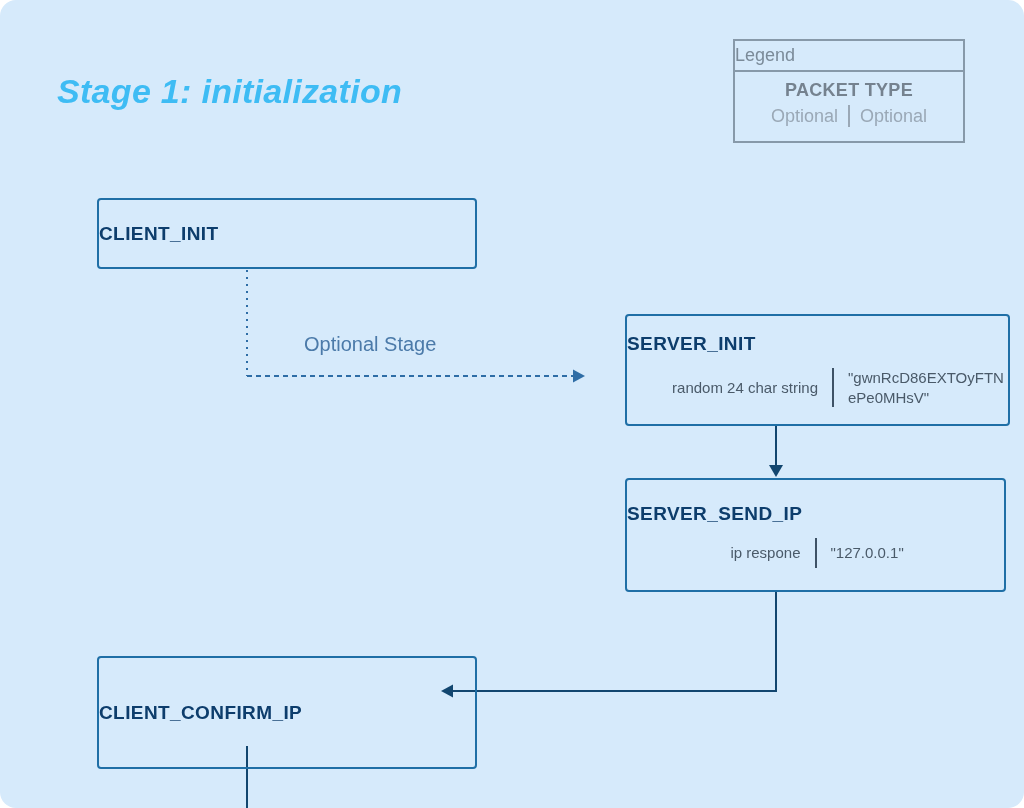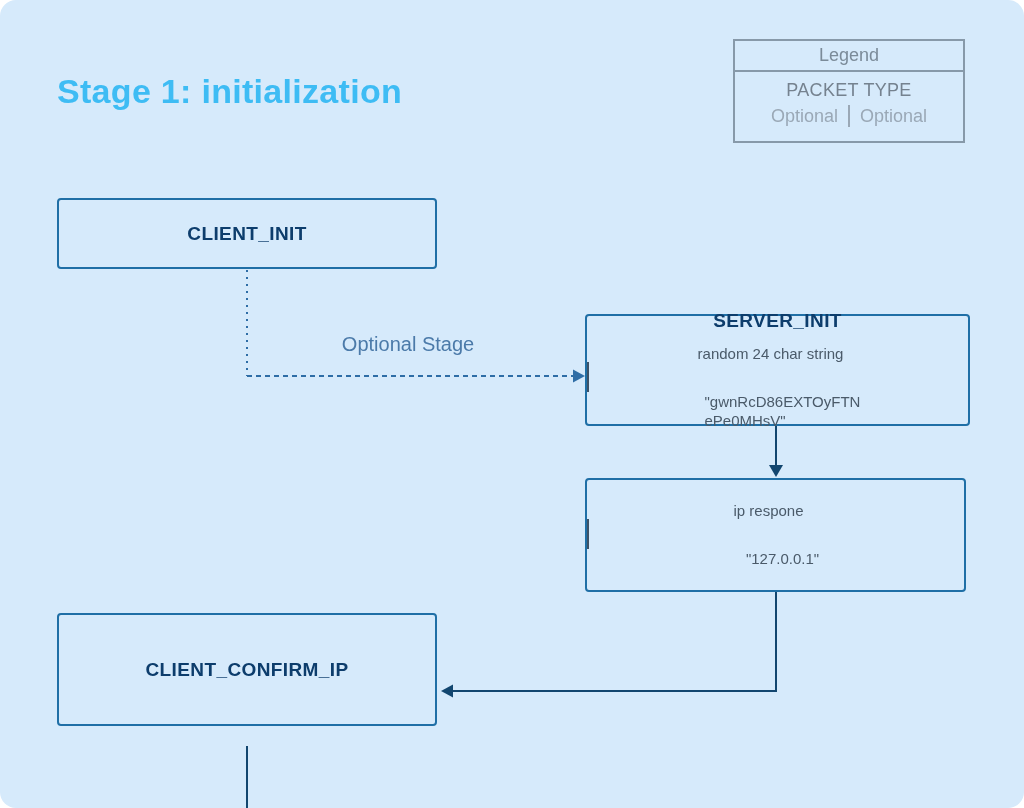--- a/index.html
+++ b/index.html
@@ -22,50 +22,52 @@
   body{font-family:"Liberation Sans","DejaVu Sans",sans-serif;}
   .panel{
     position:relative;width:1024px;height:808px;
     background:var(--panel-background);
     border-radius:16px;overflow:hidden;
   }
   .page-title{
     position:absolute;left:57px;top:72px;margin:0;
     font-size:34px;font-weight:700;letter-spacing:.3px;
     color:var(--heading-accent);
+    font-style:italic;
   }
   
   .legend{
     position:absolute;left:733px;top:39px;width:232px;height:104px;
     box-sizing:border-box;border:2px solid var(--legend-border);
   }
   .legend-header{
-    height:29px;line-height:29px;text-align:center;
+    height:29px;line-height:29px;text-align:left;
     border-bottom:2px solid var(--legend-border);
     font-size:18px;color:var(--legend-header);font-weight:400;
   }
   .legend-body{padding-top:8px;text-align:center;}
-  .legend-type{font-size:18px;font-weight:400;color:var(--legend-title);letter-spacing:.3px;}
+  .legend-type{font-size:18px;font-weight:700;color:var(--legend-title);letter-spacing:.3px;}
   .legend-row{
     margin-top:4px;display:flex;align-items:center;justify-content:center;
     font-size:18px;color:var(--legend-text);
   }
   .legend-sep{width:2px;height:22px;background:var(--legend-text);margin:0 10px;}
   
   .node{
     position:absolute;box-sizing:border-box;
     border:2px solid var(--node-border);border-radius:4px;
-    display:flex;flex-direction:column;justify-content:center;align-items:center;
+    display:flex;flex-direction:column;justify-content:center;align-items:flex-start;
     gap:13px;
+    margin-left:40px;
   }
   .node-title{
     text-align:center;font-size:19px;font-weight:700;letter-spacing:.4px;
     color:var(--node-title);
   }
-  .payload-row{display:flex;align-items:center;width:100%;flex-direction:column;}
+  .payload-row{display:flex;align-items:center;width:100%;}
   .payload-label{
     flex:1;text-align:right;padding-right:14px;
     font-size:15px;color:var(--payload-text);
   }
   .payload-example{
     flex:1;text-align:left;padding-left:14px;
     font-size:15px;color:var(--payload-text);line-height:1.3;
   }
   .payload-example.wrap{max-width:160px;word-break:break-all;}
   .payload-divider{
@@ -73,21 +75,21 @@
     background:var(--payload-divider);flex:0 0 2px;
   }
   
   .wires{position:absolute;left:0;top:0;width:1024px;height:808px;pointer-events:none;}
   .wire-solid{fill:none;stroke:var(--connector);stroke-width:2;}
   .wire-dotted{fill:none;stroke:var(--connector-dashed);stroke-width:2;stroke-dasharray:2 5;}
   .wire-dashed{fill:none;stroke:var(--connector-dashed);stroke-width:2;stroke-dasharray:5 4;}
   .arrowhead{fill:var(--connector);stroke:none;}
   .arrowhead-dashed{fill:var(--connector-dashed);stroke:none;}
   .optional-label{
-    position:absolute;left:304px;top:333px;width:208px;text-align:center;
+    position:absolute;left:304px;top:333px;width:208px;
     font-size:20px;color:var(--optional-label);
   }
 </style>
 </head>
 <body>
 
 <div class="panel">
 
   <h1 class="page-title">Stage 1: initialization</h1>
 
@@ -127,24 +129,25 @@
   <div class="node" style="left:585px;top:314px;width:385px;height:112px">
     <div class="node-title">SERVER_INIT</div>
     <div class="payload-row">
       <div class="payload-label">random 24 char string</div>
       <div class="payload-divider"></div>
       <div class="payload-example wrap">"gwnRcD86EXTOyFTNePe0MHsV"</div>
     </div>
   </div>
 
   <div class="node" style="left:585px;top:478px;width:381px;height:114px">
+    <div class="node-title">SERVER_SEND_IP</div>
     <div class="payload-row">
       <div class="payload-label">ip respone</div>
       <div class="payload-divider"></div>
       <div class="payload-example">"127.0.0.1"</div>
     </div>
   </div>
 
-  <div class="node" style="left:57px;top:613px;width:380px;height:113px">
+  <div class="node" style="left:57px;top:656px;width:380px;height:113px">
     <div class="node-title">CLIENT_CONFIRM_IP</div>
   </div>
 
 </div>
 
 </body></html>

